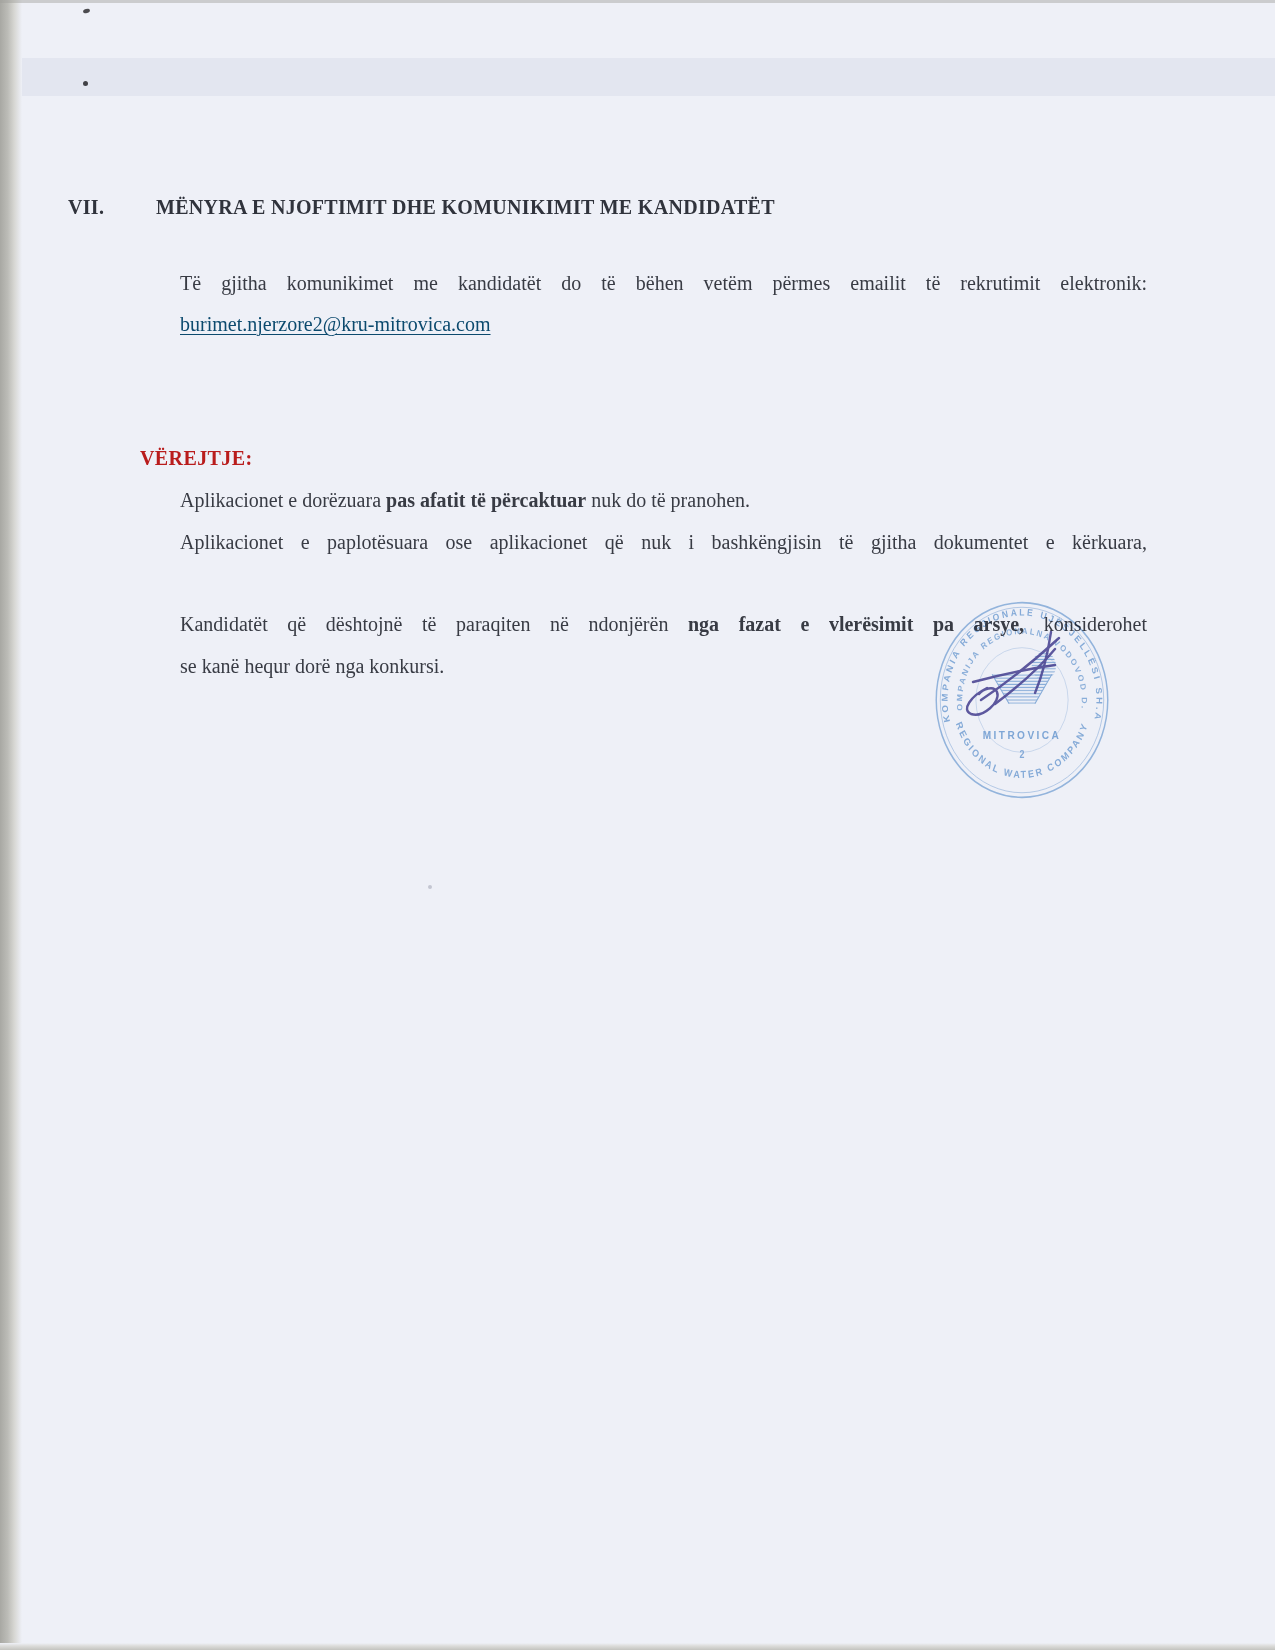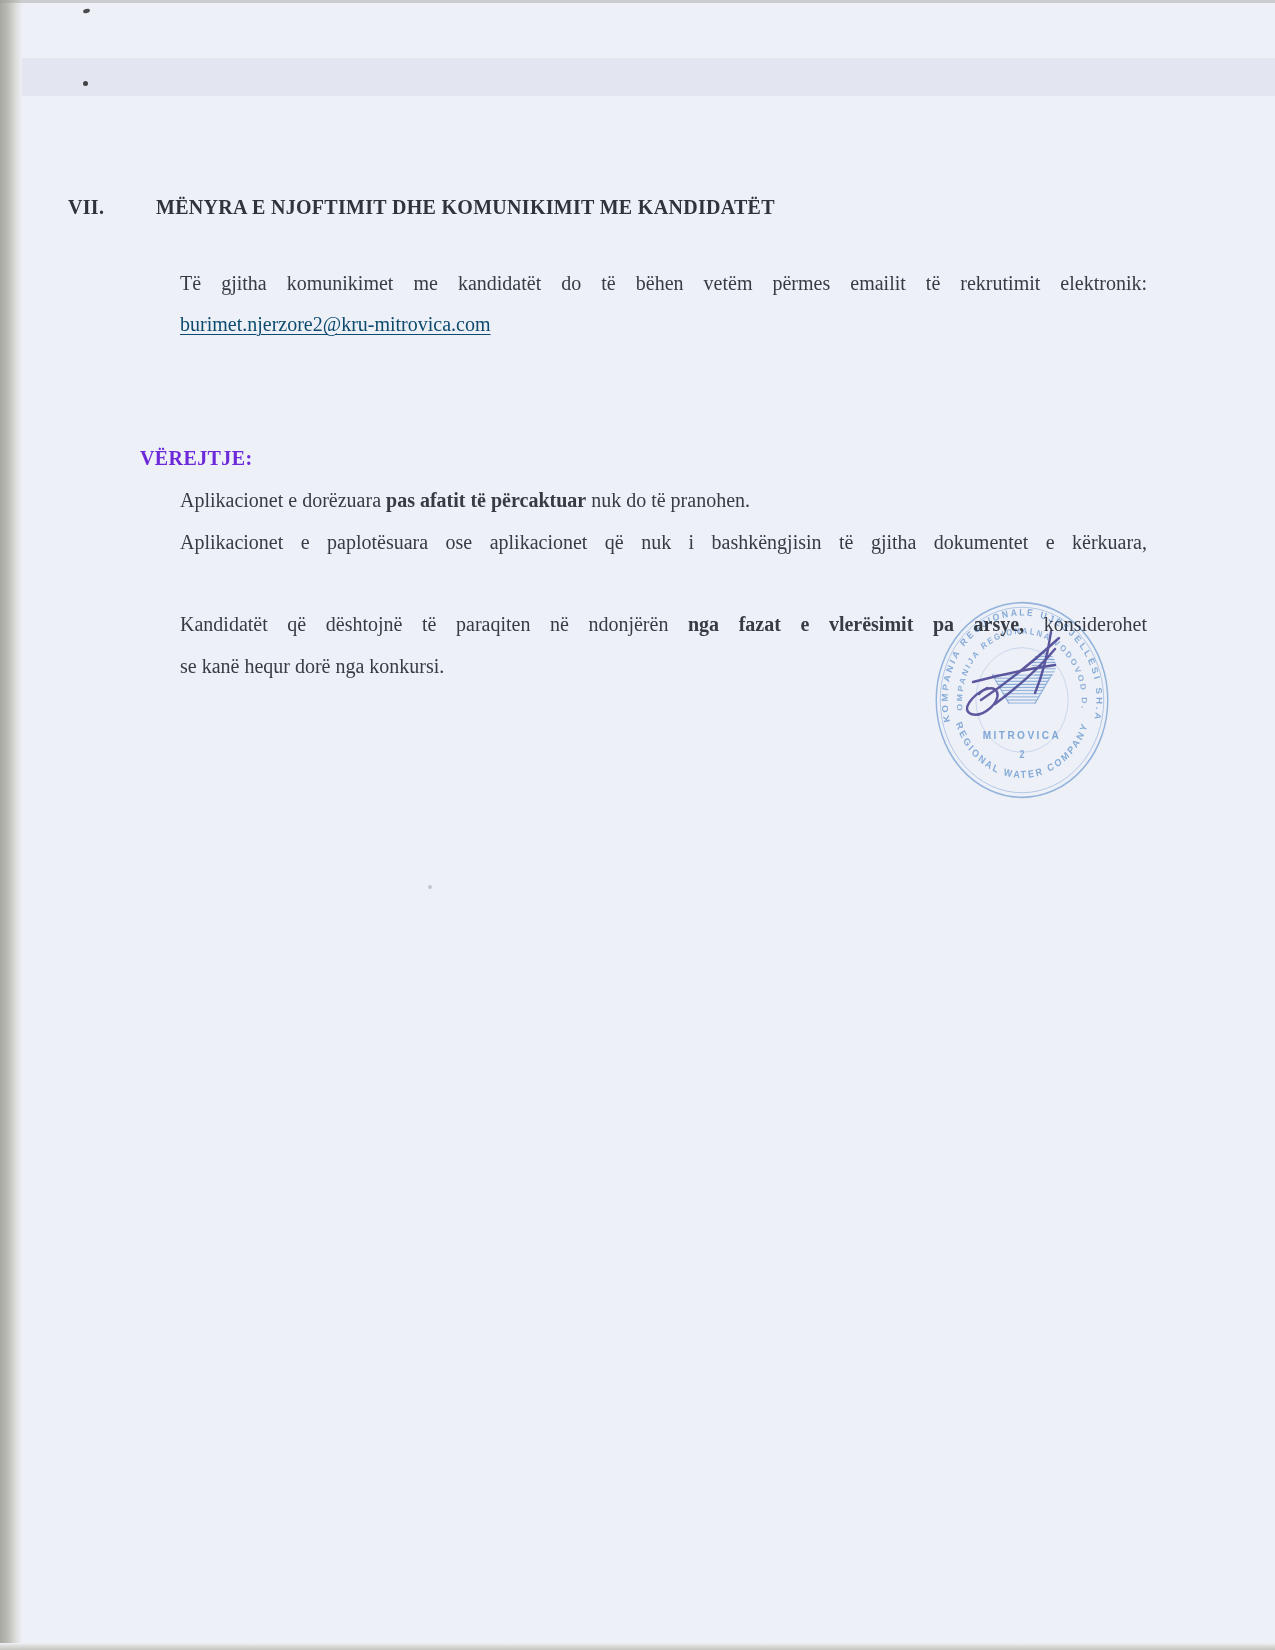--- a/index.html
+++ b/index.html
@@ -32,21 +32,21 @@
     white-space:nowrap;margin-left:40px;}
   .wrapline{white-space:normal;font-family:Liberation Serif, serif;}
   .justify{text-align:justify;text-align-last:justify;white-space:normal;}
   .b{font-weight:bold;}
 
   .intro-line{top:272px;}
   .email-line{top:313px;}
   .email-line a{color:#0c4a6e;text-decoration:underline;text-underline-offset:3px;text-decoration-thickness:1px;}
 
   .notes-heading{position:absolute;left:140px;top:447px;font-size:20px;font-weight:bold;
-    color:#6d28d9;letter-spacing:.4px;}
+    color:#b91c1c;letter-spacing:.4px;}
   .nline-0{top:489px;}
   .nline-1{top:531px;}
   .nline-2{top:572px;}
   .nline-3{top:613px;}
   .nline-4{top:655px;}
 
   
   .stamp{position:absolute;left:933px;top:599px;width:178px;height:202px;
     mix-blend-mode:multiply;opacity:.92;filter:blur(.3px);z-index:5;}
   .signature{position:absolute;left:953px;top:626px;width:132px;height:98px;

